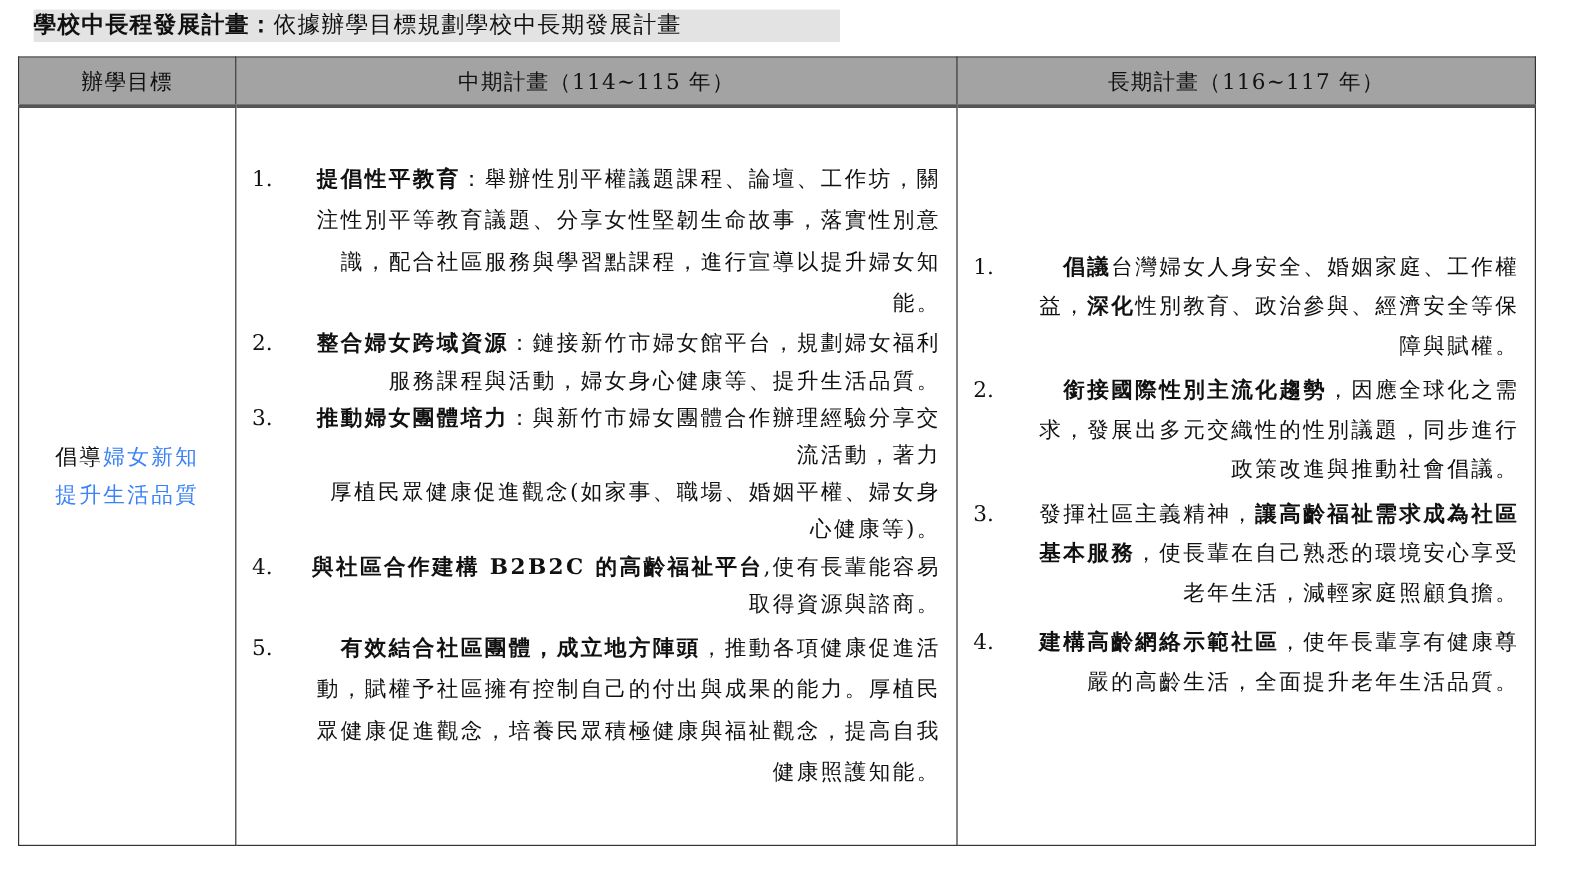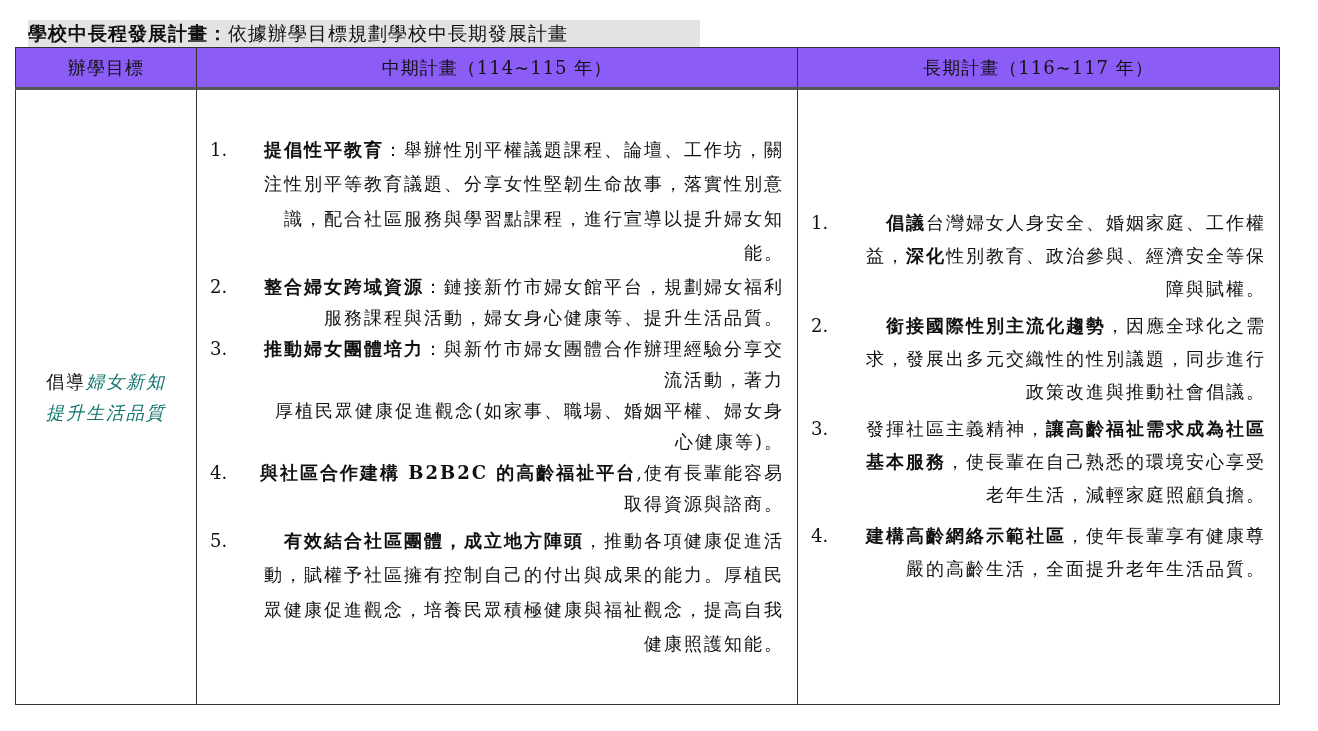--- a/index.html
+++ b/index.html
@@ -2,46 +2,46 @@
 <html><head>
   <meta charset="utf-8">
   <style>
     html, body { margin: 0; padding: 0; background: #ffffff; }
     body {
       width: 1318px; height: 731px; position: relative; overflow: hidden;
       font-family: "DejaVu Serif", "Liberation Serif", serif;
       color: #111;
     }
     .title {
-      position: absolute; left: 28px; top: 20px; height: 27px;
+      position: absolute; left: 28px; top: 8px; height: 27px;
       width: 672px;
       background: #e3e3e3;
       font-size: 19px; line-height: 27px; white-space: nowrap;
       letter-spacing: 1px;
     }
     .title b { font-weight: bold; }
     table.plan {
       position: absolute; left: 15px; top: 47px;
       width: 1264px; border-collapse: collapse;
       table-layout: fixed;
     }
     table.plan th, table.plan td {
       border: 1.5px solid #333;
     }
     table.plan th {
-      background: #8b5cf6;
+      background: #a3a3a3;
       font-weight: normal;
       height: 37px; font-size: 18px; letter-spacing: 1px;
       border-bottom: 3px solid #555;
     }
     table.plan td {
       height: 612px; vertical-align: middle; font-size: 18px;
     }
     td.goal { text-align: center; line-height: 31px; letter-spacing: 2px; }
-    .red { color: #0f766e; font-style: italic; }
+    .red { color: #3b82f6; }
     ol.items {
       list-style: none; margin: 0; padding: 0 12px 0 12px;
     }
     ol.items li {
       display: flex; align-items: flex-start;
       letter-spacing: 2px;
     }
     ol.items li .num {
       width: 46px; flex: 0 0 46px; letter-spacing: 0;
     }

